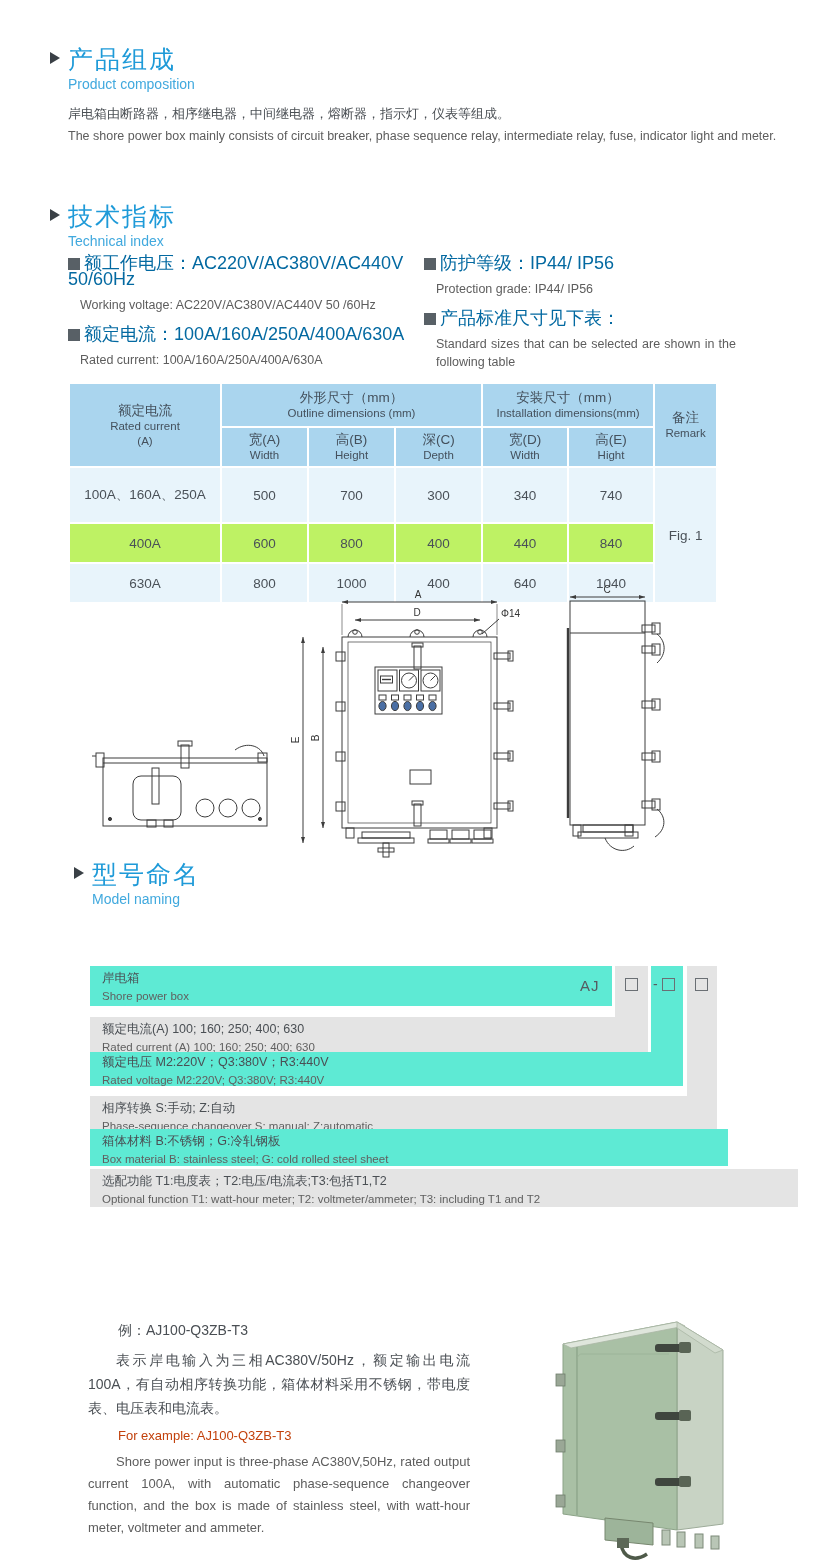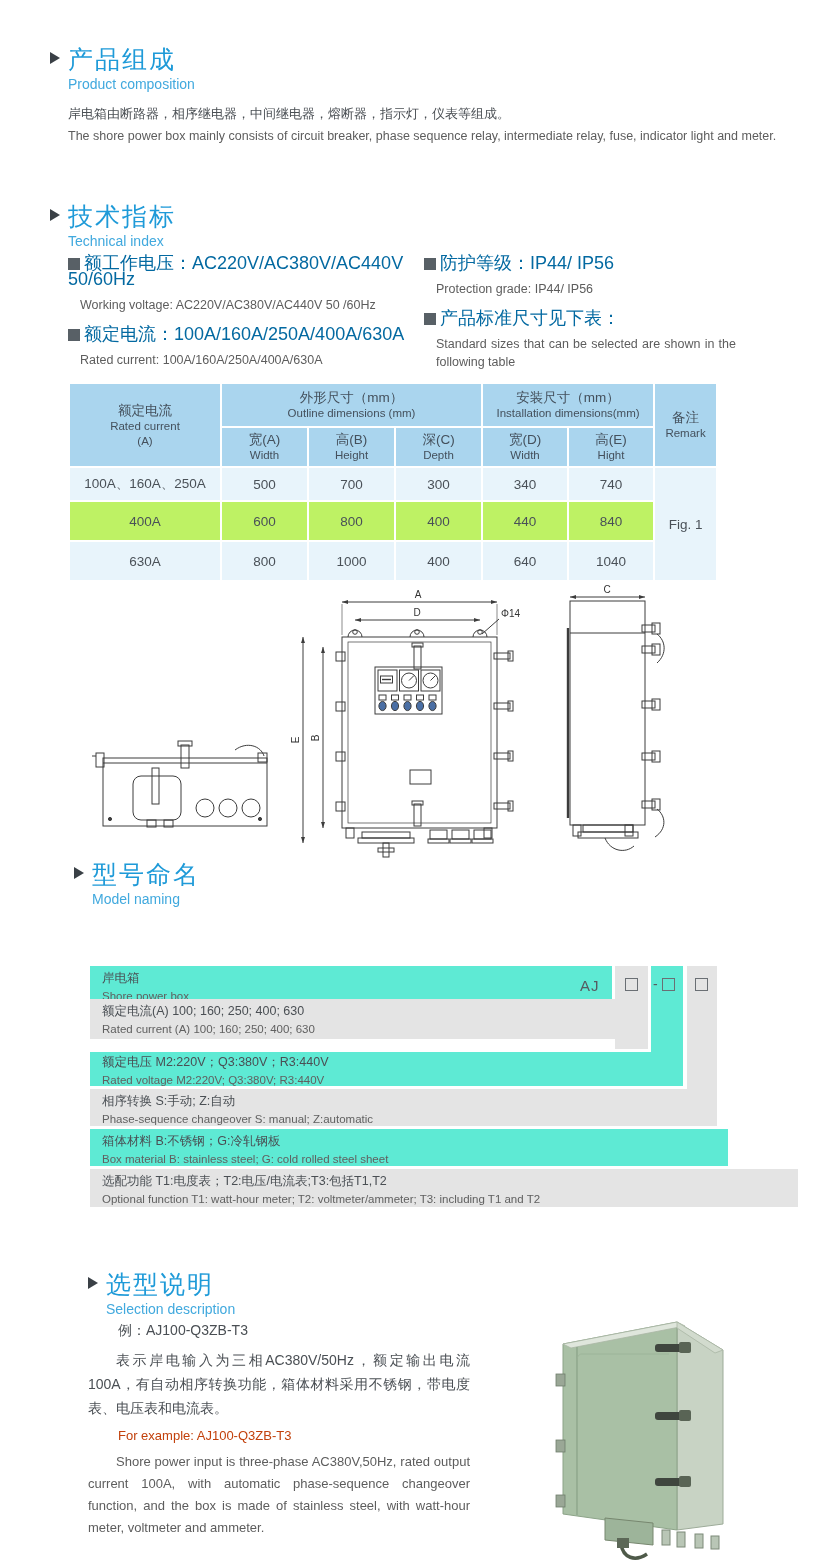--- a/index.html
+++ b/index.html
@@ -147,21 +147,21 @@
           </td>
       <td class="hd">
             <span class="zh">宽(D)</span>
             <span class="en">Width</span>
           </td>
       <td class="hd">
             <span class="zh">高(E)</span>
             <span class="en">Hight</span>
           </td>
     </tr>
-    <tr class="data" style="height:32px;">
+    <tr class="data" style="height:54px;">
       <td class="bgA">100A、160A、250A</td>
       <td class="bgA">500</td>
       <td class="bgA">700</td>
       <td class="bgA">300</td>
       <td class="bgA">340</td>
       <td class="bgA">740</td>
       <td class="remarkcell" rowspan="3">Fig. 1</td>
     </tr>
     <tr class="data" style="height:38px;">
       <td class="bgB">400A</td>
@@ -344,53 +344,48 @@
   <div class="mn">
 
     <div class="mcol gray" style="left:525px;width:33px;height:83px;"></div>
     <div class="mcol blue" style="left:561px;width:32px;height:120px;"></div>
     <div class="mcol gray" style="left:597px;width:30px;height:160px;"></div>
 
     <div class="mrow blue" style="top:0;width:522px;height:40px;">
       <div class="m-zh">岸电箱</div>
       <div class="m-en">Shore power box</div>
     </div>
-    <div class="mrow gray" style="top:33px;width:558px;height:40px;">
+    <div class="mrow gray" style="top:51px;width:558px;height:40px;">
       <div class="m-zh">额定电流(A)  100; 160; 250; 400; 630</div>
       <div class="m-en">Rated current (A) 100; 160; 250; 400; 630</div>
     </div>
     <div class="mrow blue" style="top:86px;width:593px;height:34px;padding-top:2px;">
       <div class="m-zh">额定电压   M2:220V；Q3:380V；R3:440V</div>
       <div class="m-en">Rated voltage  M2:220V;  Q3:380V;  R3:440V</div>
     </div>
-    <div class="mrow gray" style="top:123px;width:627px;height:37px;">
+    <div class="mrow gray" style="top:130px;width:627px;height:37px;">
       <div class="m-zh">相序转换  S:手动; Z:自动</div>
       <div class="m-en">Phase-sequence changeover  S: manual;  Z:automatic</div>
     </div>
     <div class="mrow blue" style="top:163px;width:638px;height:37px;">
       <div class="m-zh">箱体材料    B:不锈钢；G:冷轧钢板</div>
       <div class="m-en">Box material   B: stainless steel; G: cold rolled steel sheet</div>
     </div>
     <div class="mrow gray" style="top:203px;width:708px;height:38px;">
       <div class="m-zh">选配功能     T1:电度表；T2:电压/电流表;T3:包括T1,T2</div>
       <div class="m-en">Optional function  T1: watt-hour meter; T2: voltmeter/ammeter; T3: including T1 and T2</div>
     </div>
 
     <span class="aj" style="left:490px;top:11px;">AJ</span>
     <span class="codebox" style="left:535px;top:12px;"></span>
     <span class="dash" style="left:563px;top:10px;">-</span>
     <span class="codebox" style="left:572px;top:12px;"></span>
     <span class="codebox" style="left:605px;top:12px;"></span>
   </div>
 
-  <div class="sec-head" style="left:88px;top:1270px;">
-    <div class="tri"></div>
-    <div class="h-zh">选型说明</div>
-    <div class="h-en">Selection description</div>
-  </div>
   <div class="sel-txt" style="top:1322px;">
     <p class="ex-zh">例：AJ100-Q3ZB-T3</p>
     <p class="p-zh">表示岸电输入为三相AC380V/50Hz，额定输出电流100A，有自动相序转换功能，箱体材料采用不锈钢，带电度表、电压表和电流表。</p>
     <p class="ex-en">For example: AJ100-Q3ZB-T3</p>
     <p class="p-en">Shore power input is three-phase AC380V,50Hz, rated output current 100A, with automatic phase-sequence changeover function, and the box is made of stainless steel, with watt-hour meter, voltmeter and ammeter.</p>
   </div>
 
   <div class="draw" style="left:545px;top:1292px;">
     <svg width="250" height="272" viewBox="0 0 250 272">
 

